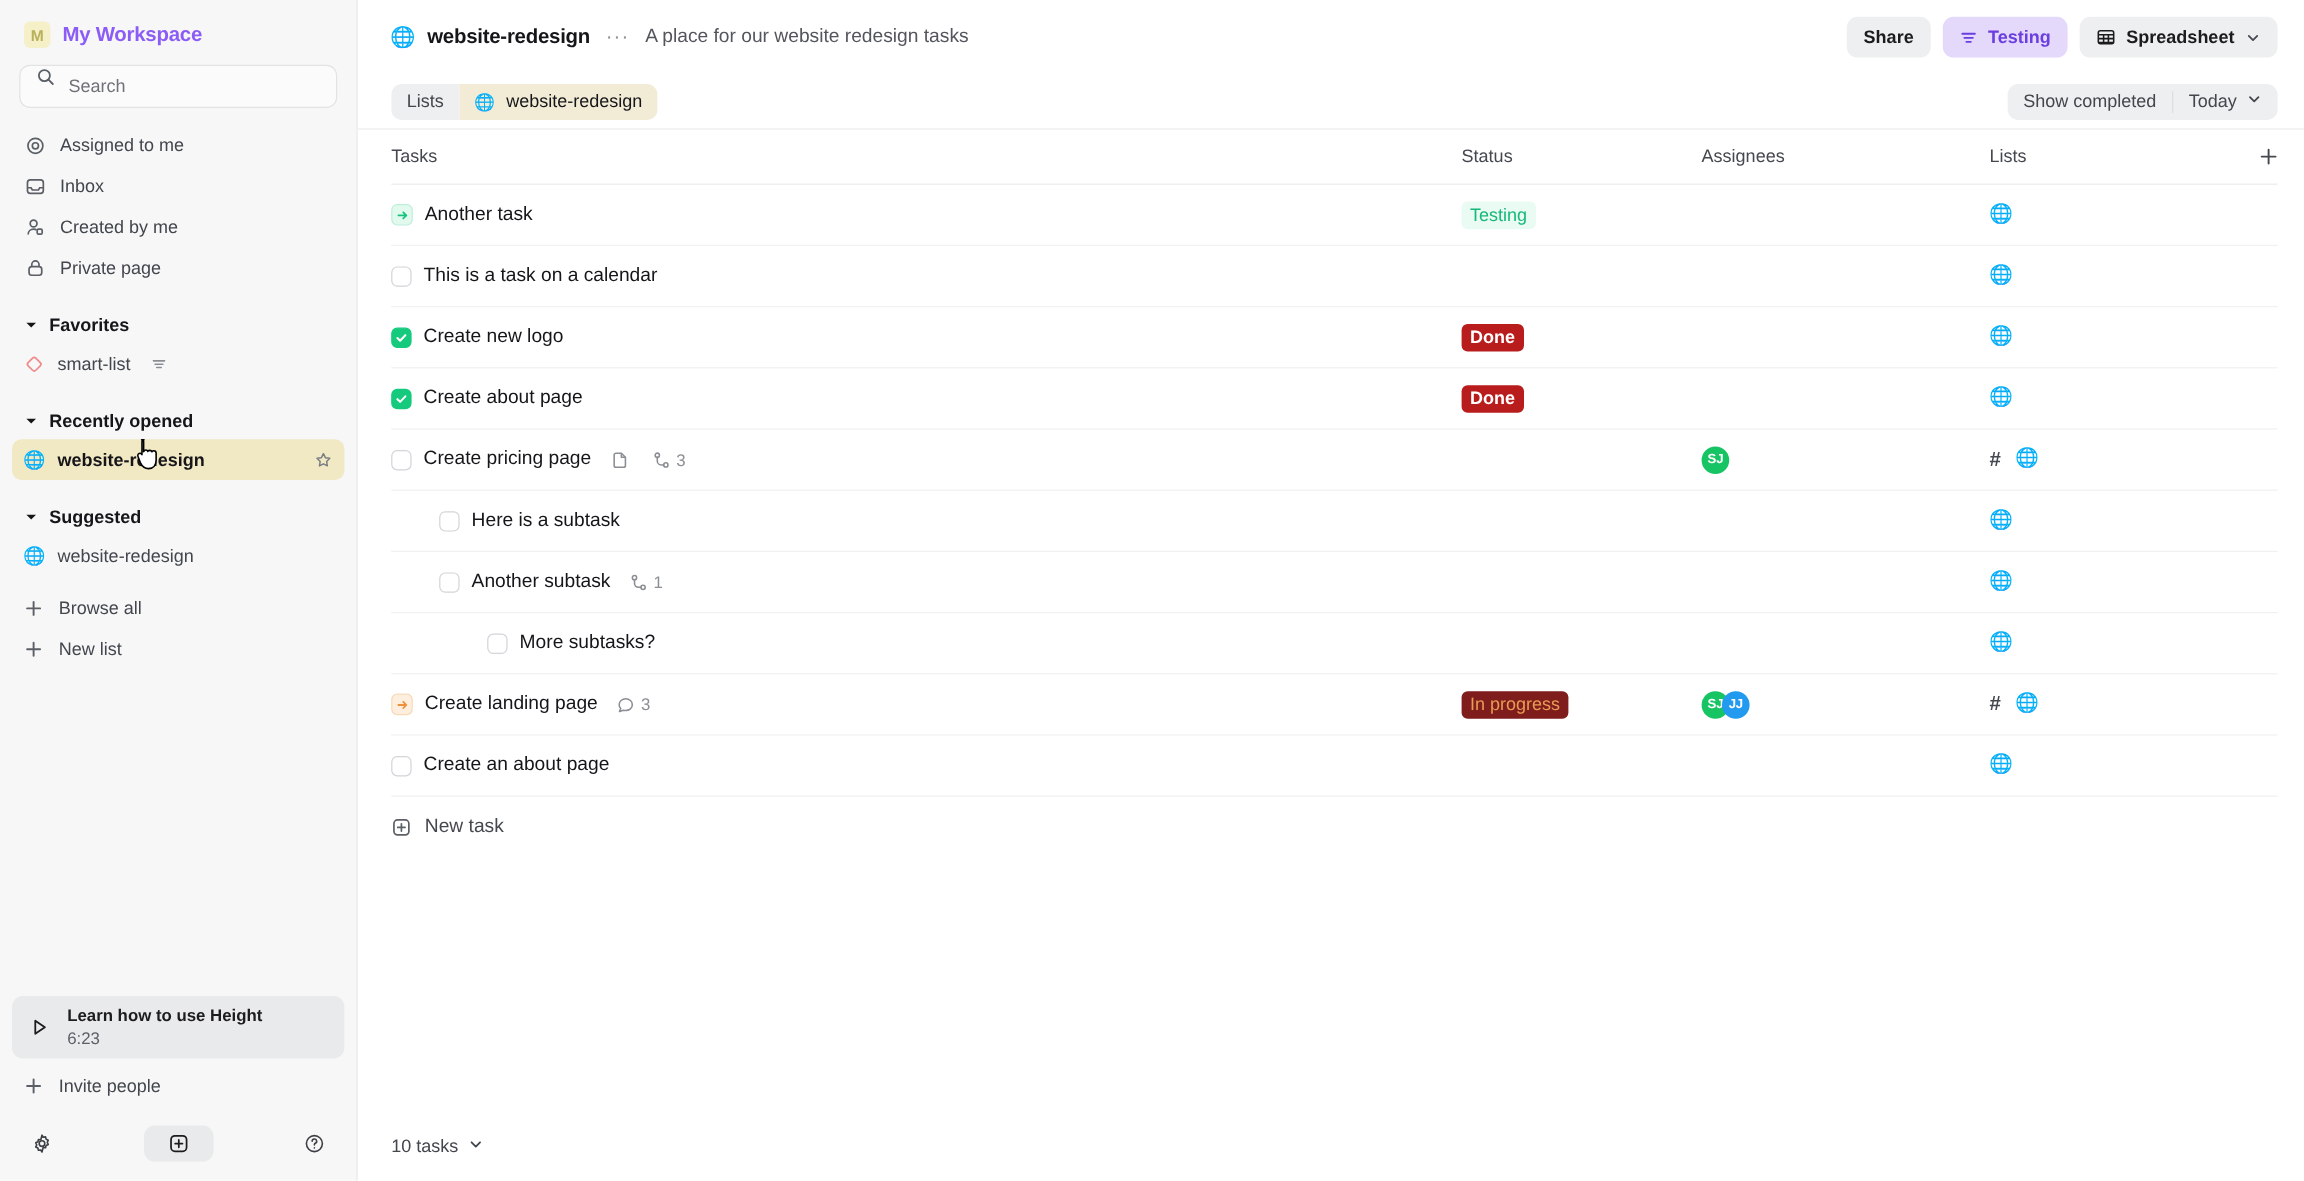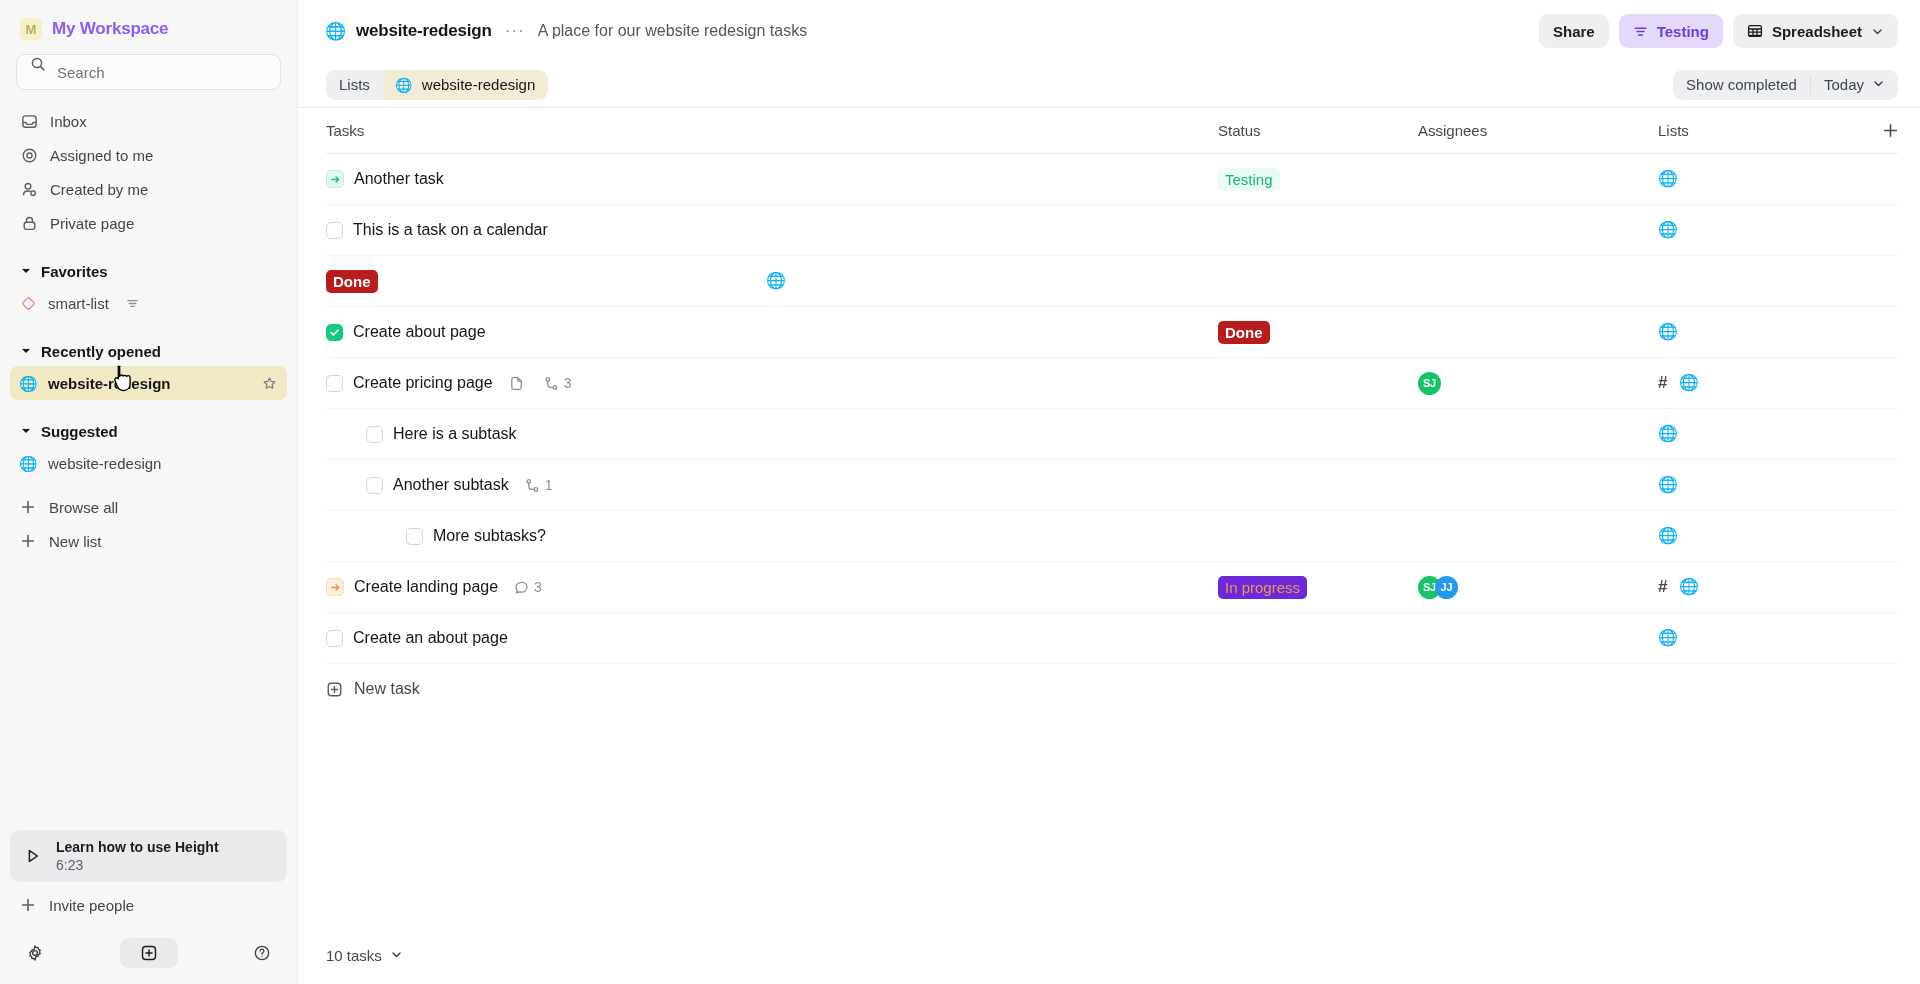--- a/index.html
+++ b/index.html
@@ -171,21 +171,21 @@
   }
   .arrow-box.green { background: #e2f9ee; color: #16c47f; border: 1px solid #bdeeda;}
   .arrow-box.orange { background: #fdeedd; color: #f0903a; border: 1px solid #f7d9b8;}
 
   .indent-1 { padding-left: 40px; }
   .indent-2 { padding-left: 80px; }
 
   .pill { display: inline-flex; align-items: center; height: 23px; padding: 0 7px; border-radius: 5px; font-size: 15px; }
   .pill.testing { background: #e9fbf2; color: #16b97a; }
   .pill.done { background: #b91c1c; color: #ffffff; font-weight: 700; text-align: right;}
-  .pill.inprogress { background: #6d28d9; color: #e89b54; }
+  .pill.inprogress { background: #7f1d1d; color: #e89b54; }
 
   .avatars { display: flex; align-items: center; }
   .avatar {
     width: 23px; height: 23px; border-radius: 50%;
     display: flex; align-items: center; justify-content: center;
     font-size: 11px; font-weight: 700; color: #fff; letter-spacing: -0.2px;
   }
   .avatar + .avatar { margin-left: -6px; }
 
   .list-globe { font-size: 16px; line-height: 1; }
@@ -223,34 +223,34 @@
             <path d="M10.4 10.4 L14 14" stroke-linecap="round"></path>
         </svg>
       </span>
       <input type="text" placeholder="Search" style="">
     </div>
 
     <div class="nav-list">
       <div class="nav-item">
         <span class="nav-icon">
           <svg width="17" height="17" viewBox="0 0 18 18" fill="none" stroke="currentColor" stroke-width="1.5">
-            <rect x="2" y="3" width="14" height="12" rx="2.5"></rect>
-              <path d="M2 10h3.2l1.1 2h5.4l1.1-2H16"></path>
-          </svg>
-        </span>
-        <span>Inbox</span>
+            <circle cx="9" cy="9" r="6.6"></circle>
+              <circle cx="9" cy="9" r="2.7"></circle>
+          </svg>
+        </span>
+        <span>Assigned to me</span>
       </div>
       <div class="nav-item">
         <span class="nav-icon">
           <svg width="17" height="17" viewBox="0 0 18 18" fill="none" stroke="currentColor" stroke-width="1.5">
-            <circle cx="9" cy="9" r="6.6"></circle>
-              <circle cx="9" cy="9" r="2.7"></circle>
-          </svg>
-        </span>
-        <span>Assigned to me</span>
+            <rect x="2" y="3" width="14" height="12" rx="2.5"></rect>
+              <path d="M2 10h3.2l1.1 2h5.4l1.1-2H16"></path>
+          </svg>
+        </span>
+        <span>Inbox</span>
       </div>
       <div class="nav-item">
         <span class="nav-icon">
           <svg width="17" height="17" viewBox="0 0 18 18" fill="none" stroke="currentColor" stroke-width="1.5">
             <circle cx="7.4" cy="5.6" r="3"></circle>
               <path d="M2.6 15.2c0-2.9 2.2-4.6 4.8-4.6 1 0 1.9.2 2.6.7"></path>
             <rect x="10.6" y="10.6" width="4.4" height="4.4" rx="1.2"></rect>
           </svg>
         </span>
         <span>Created by me</span>
@@ -489,20 +489,28 @@
               <span class="task-text">This is a task on a calendar</span>
             </div>
             <div class="col-status"></div>
             <div class="col-assignees"></div>
             <div class="col-lists">
               <span class="list-globe">🌐</span>
             </div>
             <div class="col-plus"></div>
           </div>
           <div class="trow body">
+            <div class="col-task ">
+              <span class="cbox done">
+                <svg width="11" height="11" viewBox="0 0 12 12" fill="none" stroke="#fff" stroke-width="1.9" stroke-linecap="round" stroke-linejoin="round">
+                  <path d="M2.4 6.2l2.4 2.4 4.8-5"></path>
+                </svg>
+              </span>
+              <span class="task-text">Create new logo</span>
+            </div>
             <div class="col-status"><span class="pill done">Done</span></div>
             <div class="col-assignees"></div>
             <div class="col-lists">
               <span class="list-globe">🌐</span>
             </div>
             <div class="col-plus"></div>
           </div>
           <div class="trow body">
             <div class="col-task ">
               <span class="cbox done">

